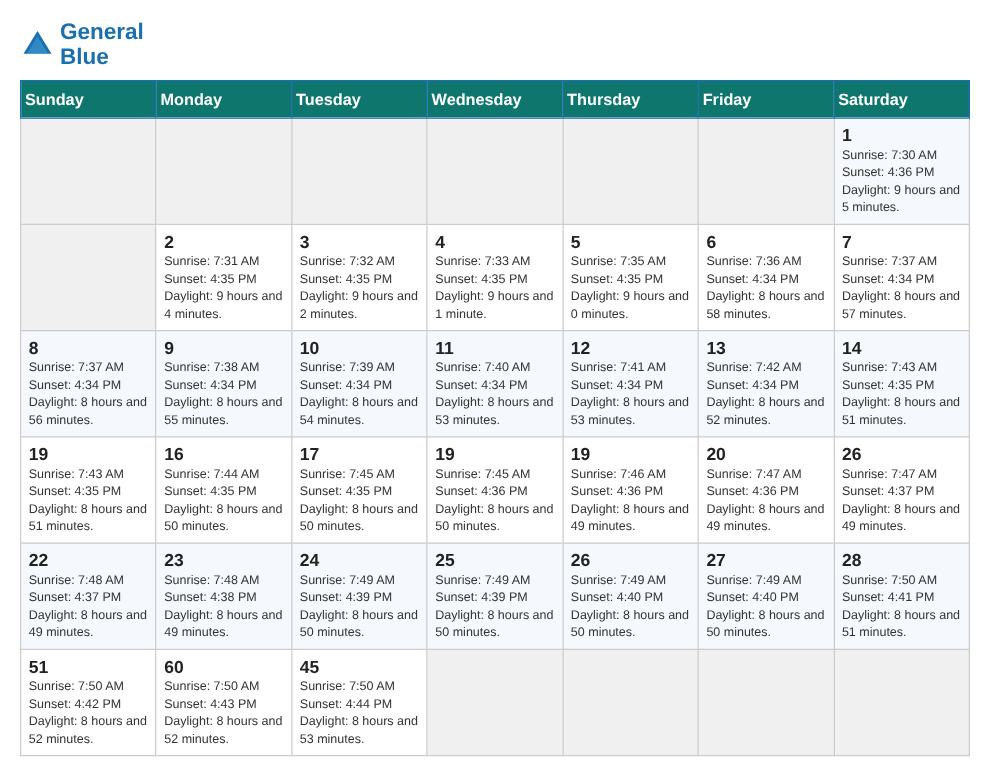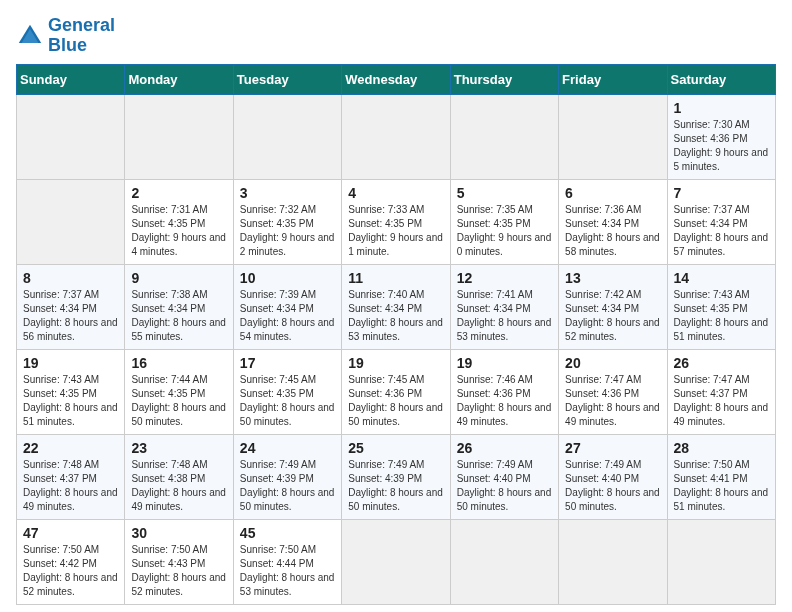--- a/index.html
+++ b/index.html
@@ -236,25 +236,25 @@
           <span class="day-num">27</span>
           <div class="day-info">Sunrise: 7:49 AM<br>Sunset: 4:40 PM<br>Daylight: 8 hours and 50 minutes.</div>
         </td>
         <td>
           <span class="day-num">28</span>
           <div class="day-info">Sunrise: 7:50 AM<br>Sunset: 4:41 PM<br>Daylight: 8 hours and 51 minutes.</div>
         </td>
       </tr>
       <tr>
         <td>
-          <span class="day-num">47</span>
+          <span class="day-num">51</span>
           <div class="day-info">Sunrise: 7:50 AM<br>Sunset: 4:42 PM<br>Daylight: 8 hours and 52 minutes.</div>
         </td>
         <td>
-          <span class="day-num">30</span>
+          <span class="day-num">60</span>
           <div class="day-info">Sunrise: 7:50 AM<br>Sunset: 4:43 PM<br>Daylight: 8 hours and 52 minutes.</div>
         </td>
         <td>
           <span class="day-num">45</span>
           <div class="day-info">Sunrise: 7:50 AM<br>Sunset: 4:44 PM<br>Daylight: 8 hours and 53 minutes.</div>
         </td>
         <td class="empty"></td>
         <td class="empty"></td>
         <td class="empty"></td>
         <td class="empty"></td>

